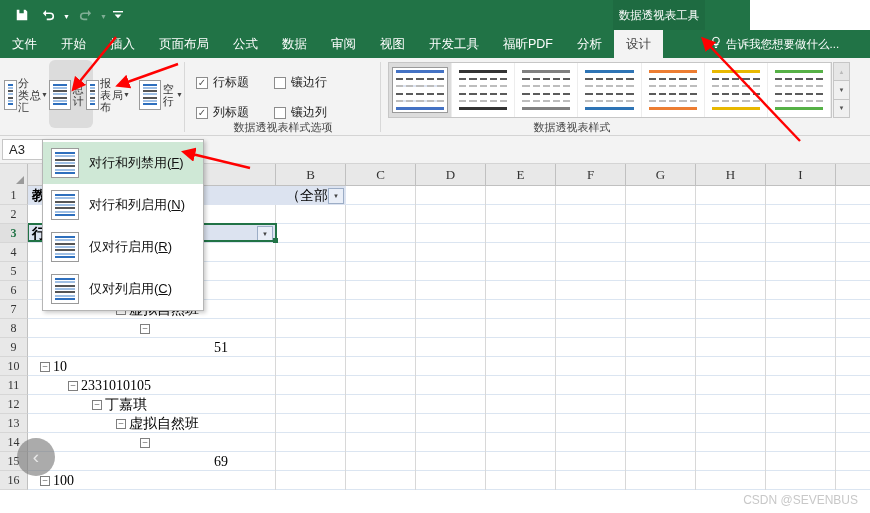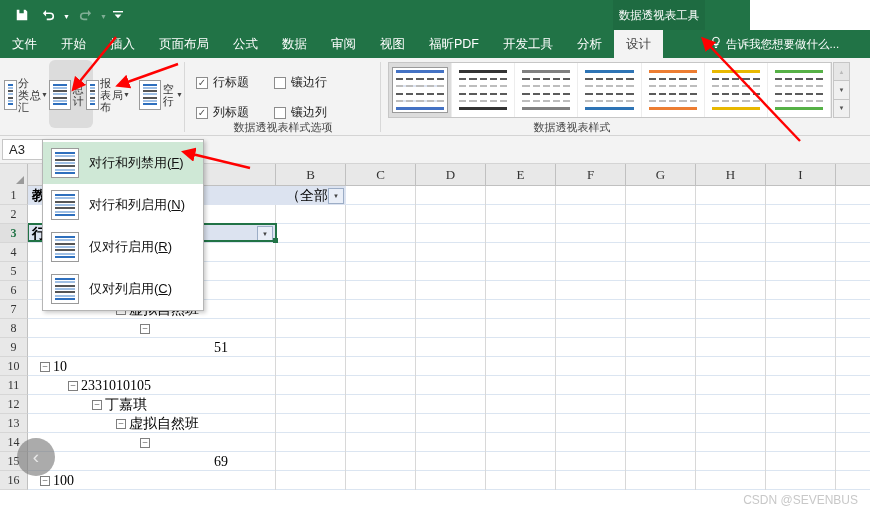--- a/index.html
+++ b/index.html
@@ -259,24 +259,24 @@
         <div class="tab">
           <span>数据</span>
         </div>
         <div class="tab">
           <span>审阅</span>
         </div>
         <div class="tab">
           <span>视图</span>
         </div>
         <div class="tab">
+          <span>开发工具</span>
+        </div>
+        <div class="tab">
           <span>福昕PDF</span>
-        </div>
-        <div class="tab">
-          <span>开发工具</span>
         </div>
         <div class="tab">
           <span>分析</span>
         </div>
         <div class="tab active">
           <span>设计</span>
         </div>
       </div>
     <div class="tellme">
       <span class="bulb">

